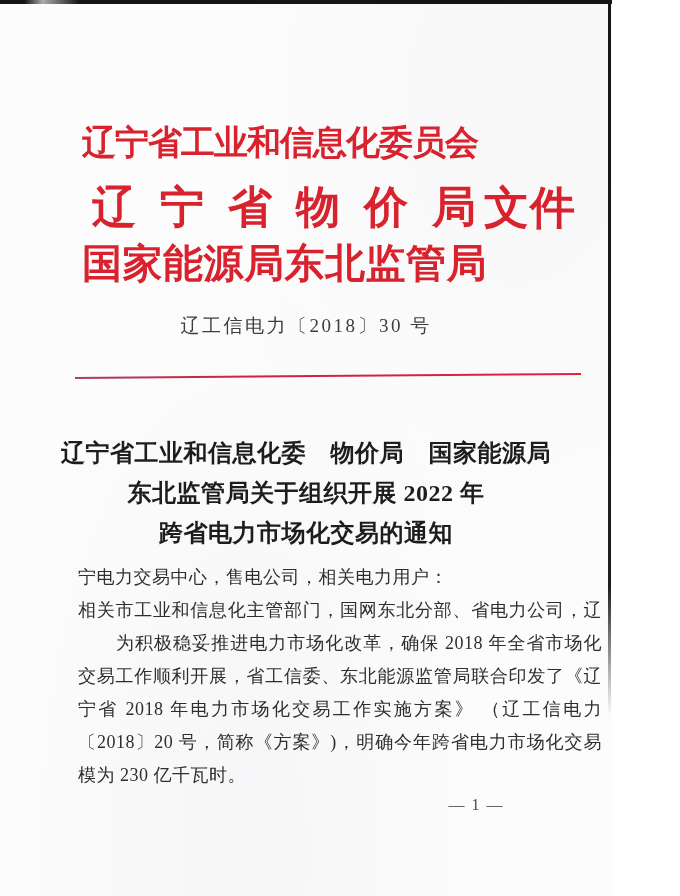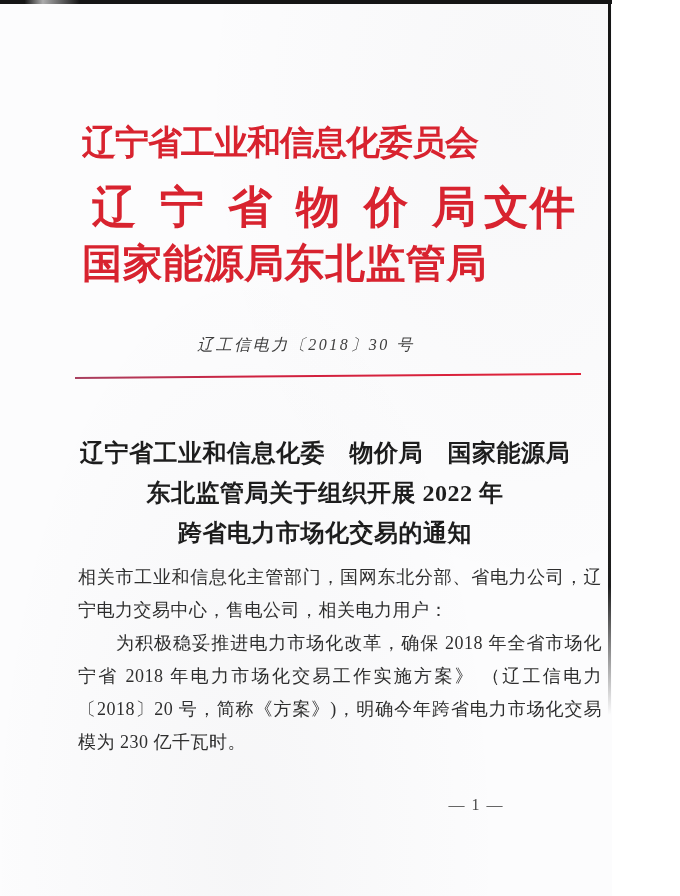--- a/index.html
+++ b/index.html
@@ -46,32 +46,32 @@
     font-size:45px;font-weight:900;color:var(--red);
     font-family:Liberation Mono, monospace;
     margin-left:-16px;letter-spacing:1px;
   }
   .hdr3{
     position:absolute;left:82px;top:236px;
     font-size:40px;font-weight:bold;color:var(--red);
     letter-spacing:0.5px;white-space:nowrap;
   }
   .docno{
-    position:absolute;left:0;top:335px;width:100%;
-    text-align:center;font-size:16px;color:#3d3d3d;letter-spacing:2.5px;font-style:italic;
+    position:absolute;left:0;top:313px;width:100%;
+    text-align:center;font-size:19px;color:#3d3d3d;letter-spacing:2.5px;
   }
   .rule{
     position:absolute;left:75px;top:375px;width:506px;height:2px;
     background:linear-gradient(90deg,#a84060 0%,var(--rule-red) 35%,#e02339 100%);
     transform:rotate(-0.45deg);
   }
   .title{
     position:absolute;left:0;top:433px;width:100%;
     text-align:center;font-size:24px;font-weight:bold;color:#1d1d1d;
-    line-height:40px;letter-spacing:0.5px;padding-left:19px;
+    line-height:40px;letter-spacing:0.5px;
   }
   .body-text{
     position:absolute;left:78px;top:561px;width:524px;
     font-size:18px;color:var(--ink);line-height:33px;letter-spacing:0.5px;
   }
   .bl{height:33px;overflow:hidden;}
   .just{text-align:justify;text-align-last:justify;}
   .pageno{
     position:absolute;top:796px;right:108px;
     font-size:16px;color:#4b4b4b;letter-spacing:1.5px;
@@ -98,23 +98,24 @@
 
   <div class="rule"></div>
 
   <div class="title">
     <div>辽宁省工业和信息化委　物价局　国家能源局</div>
     <div>东北监管局关于组织开展 2022 年</div>
     <div>跨省电力市场化交易的通知</div>
   </div>
 
   <div class="body-text">
+    <div class="bl">宁电力交易中心，售电公司，相关电力用户：</div>
     <div class="bl just">相关市工业和信息化主管部门，国网东北分部、省电力公司，辽</div>
-    <div class="bl">宁电力交易中心，售电公司，相关电力用户：</div>
     <div class="bl just">　　为积极稳妥推进电力市场化改革，确保 2018 年全省市场化</div>
+    <div class="bl just">交易工作顺利开展，省工信委、东北能源监管局联合印发了《辽</div>
     <div class="bl just">宁省 2018 年电力市场化交易工作实施方案》 （辽工信电力</div>
     <div class="bl just">〔2018〕20 号，简称《方案》)，明确今年跨省电力市场化交易规</div>
     <div class="bl">模为 230 亿千瓦时。</div>
   </div>
 
   <div class="pageno">— 1 —</div>
 
 </div>
 
 </body></html>

